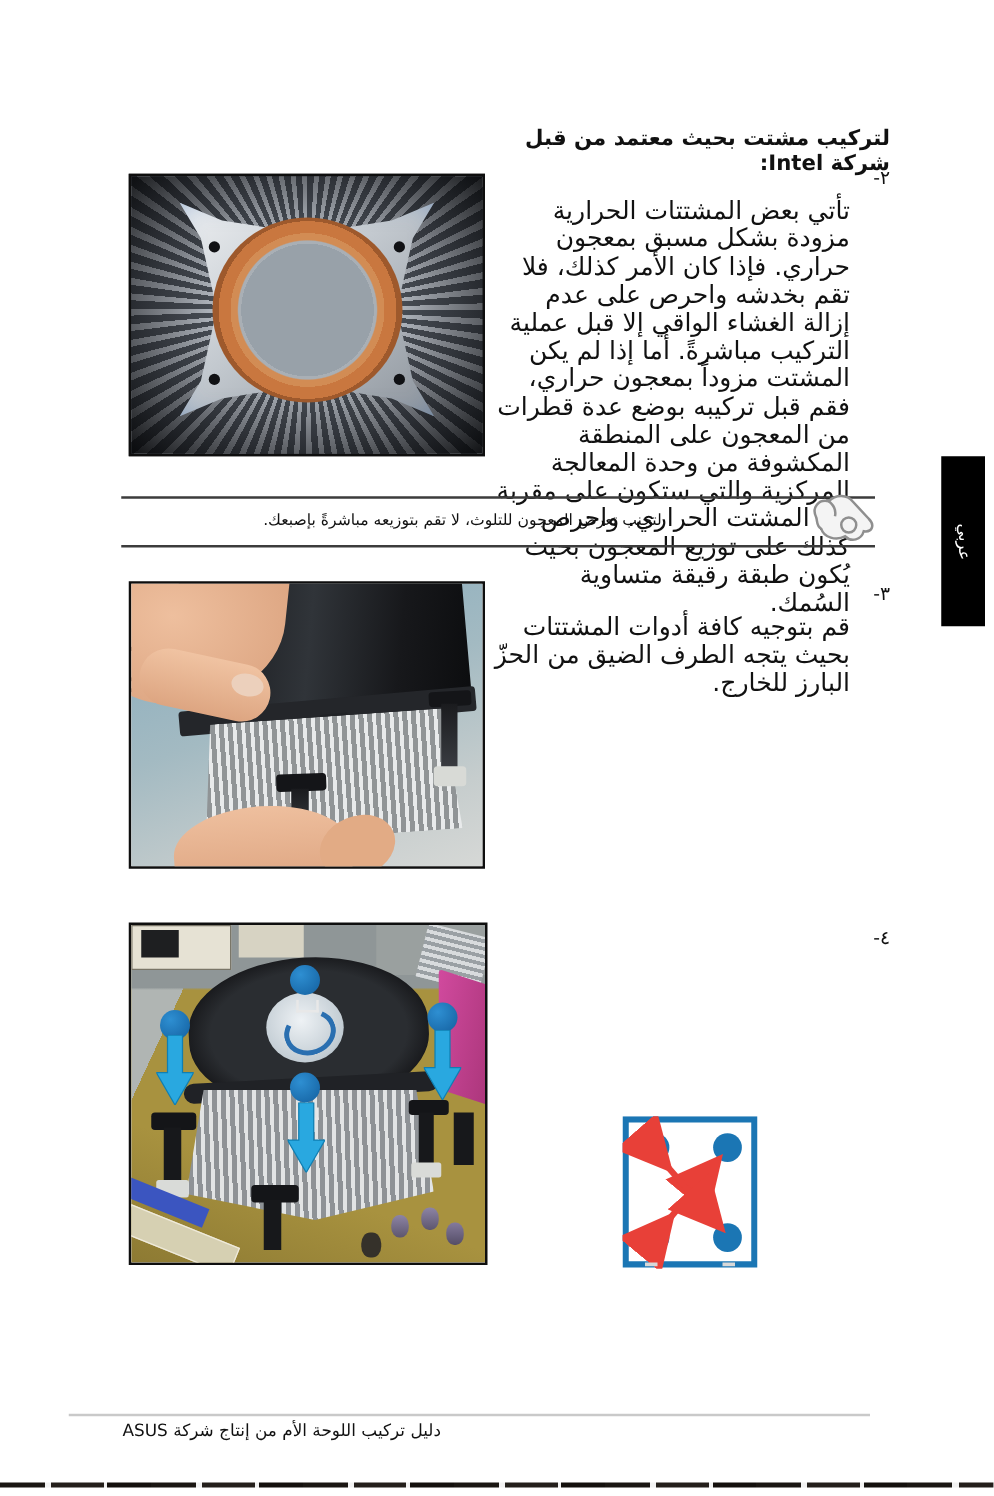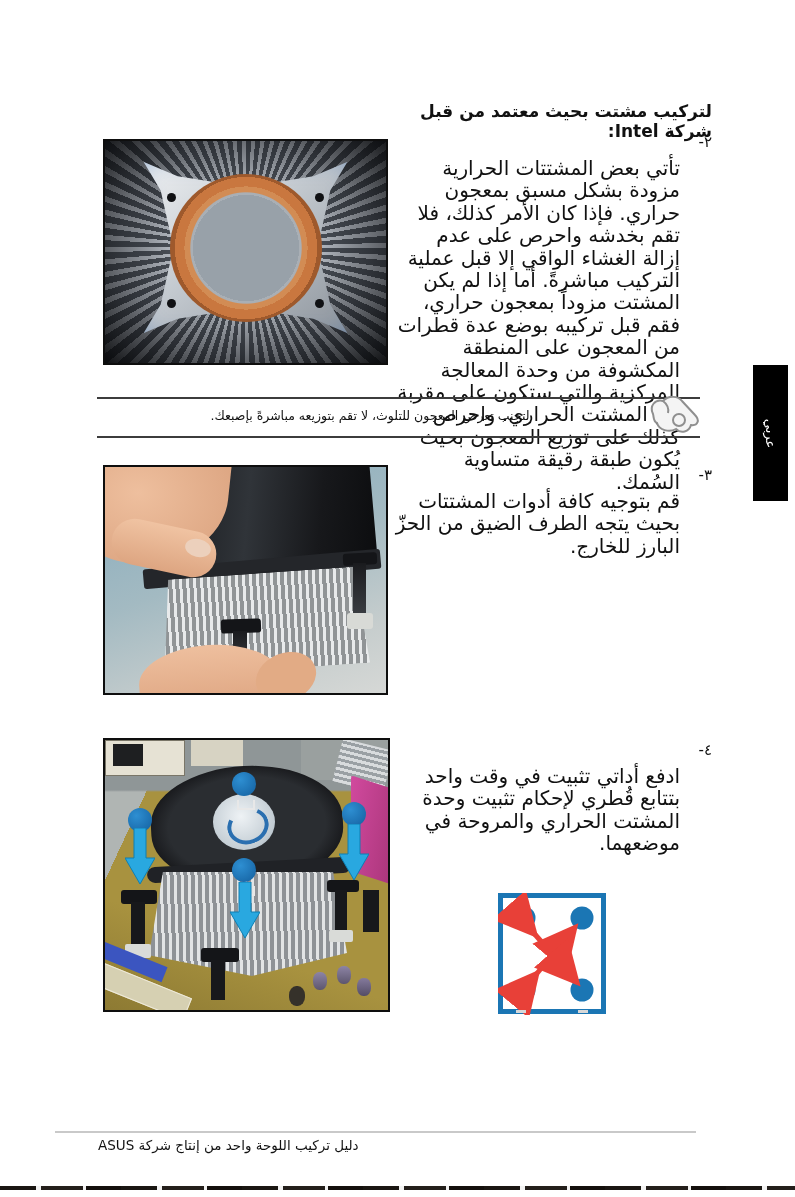--- a/index.html
+++ b/index.html
@@ -157,21 +157,20 @@
     <div class="abs p2-pin-stem" style="left:248px;top:96px;width:13px;height:52px;"></div>
     <div class="abs p2-pin-base" style="left:242px;top:146px;width:26px;height:16px;"></div>
     <div class="abs p2-pin-cap" style="left:116px;top:152px;width:40px;height:14px;transform:rotate(-2deg);"></div>
     <div class="abs p2-pin-stem" style="left:128px;top:164px;width:14px;height:36px;"></div>
     <div class="abs p2-hand-bottom"></div>
     <div class="abs p2-finger"></div>
   </div>
 
   <div class="step-row" id="step4">
     <div class="step-num">٤-</div>
-    <div class="step-text">ادفع أداتي تثبيت في وقت واحد بتتابع قُطري لإحكام تثبيت وحدة المشتت الحراري والمروحة في موضعهما.</div>
   </div>
 
   <div class="photo" id="photo3">
     <div class="abs p3-bg"></div>
     <div class="abs p3-conn1"></div>
     <div class="abs p3-chip"></div>
     <div class="abs p3-conn2"></div>
     <div class="abs p3-gray"></div>
     <div class="abs p3-silver-tr"></div>
     <div class="abs p3-pink"></div>
@@ -231,16 +230,16 @@
       <rect x="18" y="117" width="10" height="3" fill="#d8d8d8"></rect>
       <rect x="80" y="117" width="10" height="3" fill="#d8d8d8"></rect>
     </svg>
   </div>
 
   <div class="side-tab">
     <span>عربي</span>
   </div>
 
   <div class="footer-line"></div>
-  <div class="footer-text">دليل تركيب اللوحة واحد من إنتاج شركة ASUS</div>
+  <div class="footer-text">دليل تركيب اللوحة الأم من إنتاج شركة ASUS</div>
   <div class="scan-edge"></div>
 
 </div>
 
 </body></html>

